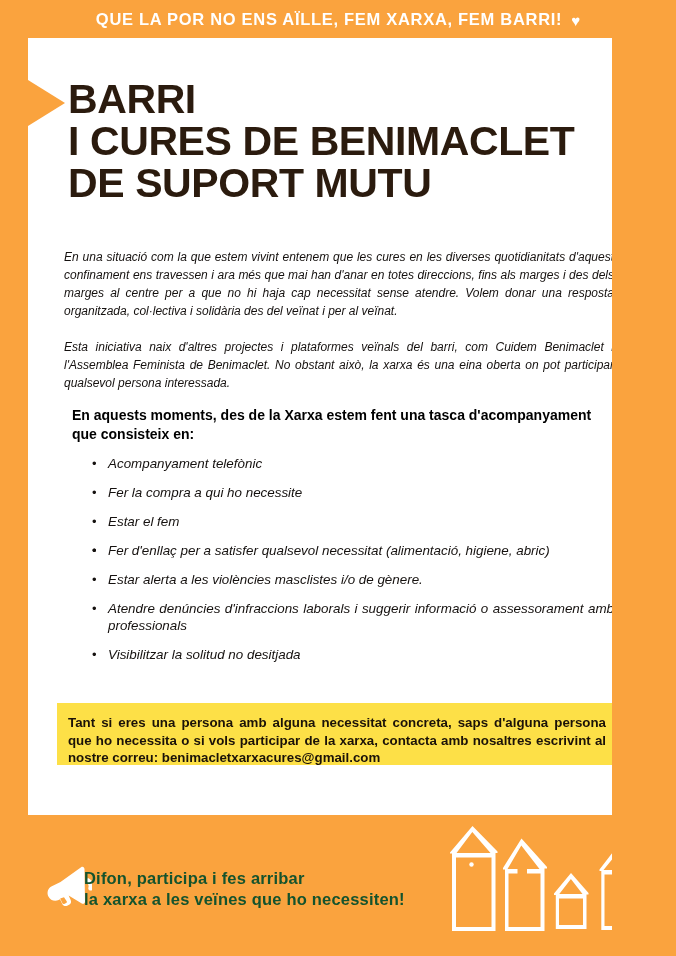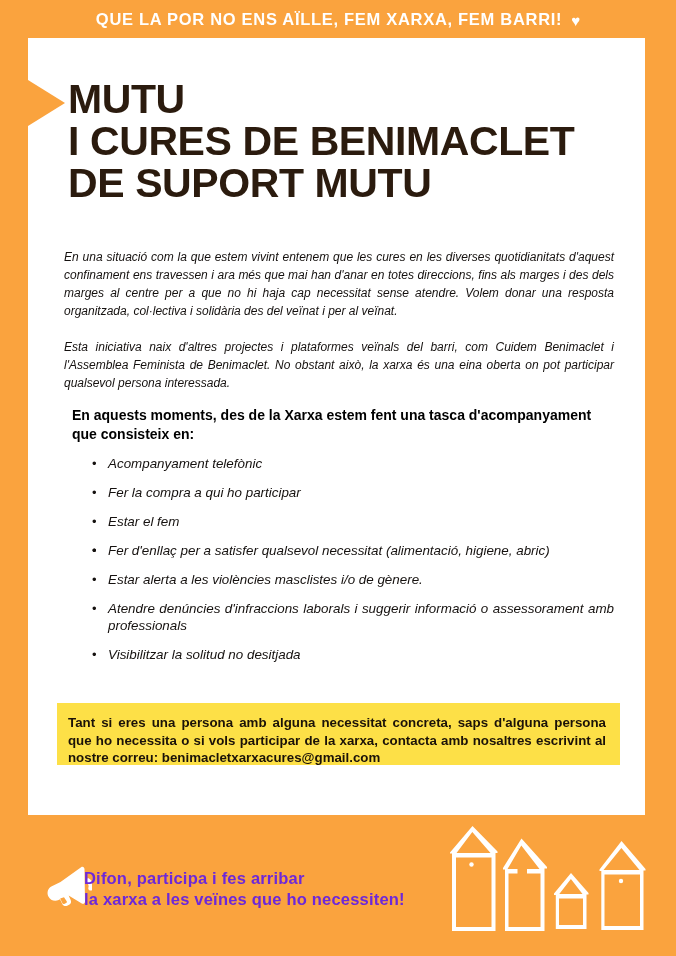--- a/index.html
+++ b/index.html
@@ -8,21 +8,21 @@
   }
   body {
     width: 676px;
     height: 956px;
     overflow: hidden;
     font-family: "Liberation Sans", sans-serif;
     background: #FAA33E;
   }
   .poster {
     position: relative;
-    width: 676px;
+    width: 612px;
     height: 956px;
     background: #FAA33E;
     overflow: hidden;
   }
 
   
   .top-banner {
     position: absolute;
     top: 0;
     left: 0;
@@ -178,21 +178,21 @@
     position: absolute;
     left: 40px;
     top: 864px;
     width: 52px;
     height: 48px;
   }
   .footer-text {
     position: absolute;
     left: 84px;
     top: 868px;
-    color: #6d28d9;
+    color: #14532d;
     font-family: "Liberation Sans", sans-serif;
     font-weight: bold;
     font-size: 16.5px;
     line-height: 21px;
     letter-spacing: 0.2px;
     white-space: nowrap;
   }
   .houses-icon {
     position: absolute;
     left: 443px;
@@ -209,33 +209,33 @@
   <div class="top-banner">
     <span class="top-banner-text">QUE LA POR NO ENS AÏLLE, FEM XARXA, FEM BARRI!</span>
     <span class="heart-icon">♥</span>
   </div>
 
   <div class="card"></div>
 
   <div class="arrow-marker"></div>
 
   <div class="title-block">
-    <div class="title-line">MUTU</div>
+    <div class="title-line">BARRI</div>
     <div class="title-line">I CURES DE BENIMACLET</div>
     <div class="title-line">DE SUPORT MUTU</div>
   </div>
 
   <div class="body-block">
     <p class="para">En una situació com la que estem vivint entenem que les cures en les diverses quotidianitats d'aquest confinament ens travessen i ara més que mai han d'anar en totes direccions, fins als marges i des dels marges al centre per a que no hi haja cap necessitat sense atendre. Volem donar una resposta organitzada, col·lectiva i solidària des del veïnat i per al veïnat.</p>
     <p class="para tight">Esta iniciativa naix d'altres projectes i plataformes veïnals del barri, com Cuidem Benimaclet i l'Assemblea Feminista de Benimaclet. No obstant això, la xarxa és una eina oberta on pot participar qualsevol persona interessada.</p>
     <p class="lead">En aquests moments, des de la Xarxa estem fent una tasca d'acompanyament que consisteix en:</p>
 
     <ul class="bullets">
       <li><span class="bullet-dot">•</span><span>Acompanyament telefònic</span></li>
-      <li><span class="bullet-dot">•</span><span>Fer la compra a qui ho participar</span></li>
+      <li><span class="bullet-dot">•</span><span>Fer la compra a qui ho necessite</span></li>
       <li><span class="bullet-dot">•</span><span>Estar el fem</span></li>
       <li><span class="bullet-dot">•</span></li>
       <li><span class="bullet-dot">•</span><span>Fer d'enllaç per a satisfer qualsevol necessitat (alimentació, higiene, abric)</span></li>
       <li><span class="bullet-dot">•</span><span>Estar alerta a les violències masclistes i/o de gènere.</span></li>
       <li><span class="bullet-dot">•</span><span>Atendre denúncies d'infraccions laborals i suggerir informació o assessorament amb professionals</span></li>
       <li><span class="bullet-dot">•</span><span>Visibilitzar la solitud no desitjada</span></li>
     </ul>
   </div>
 
   <div class="highlight-box">

